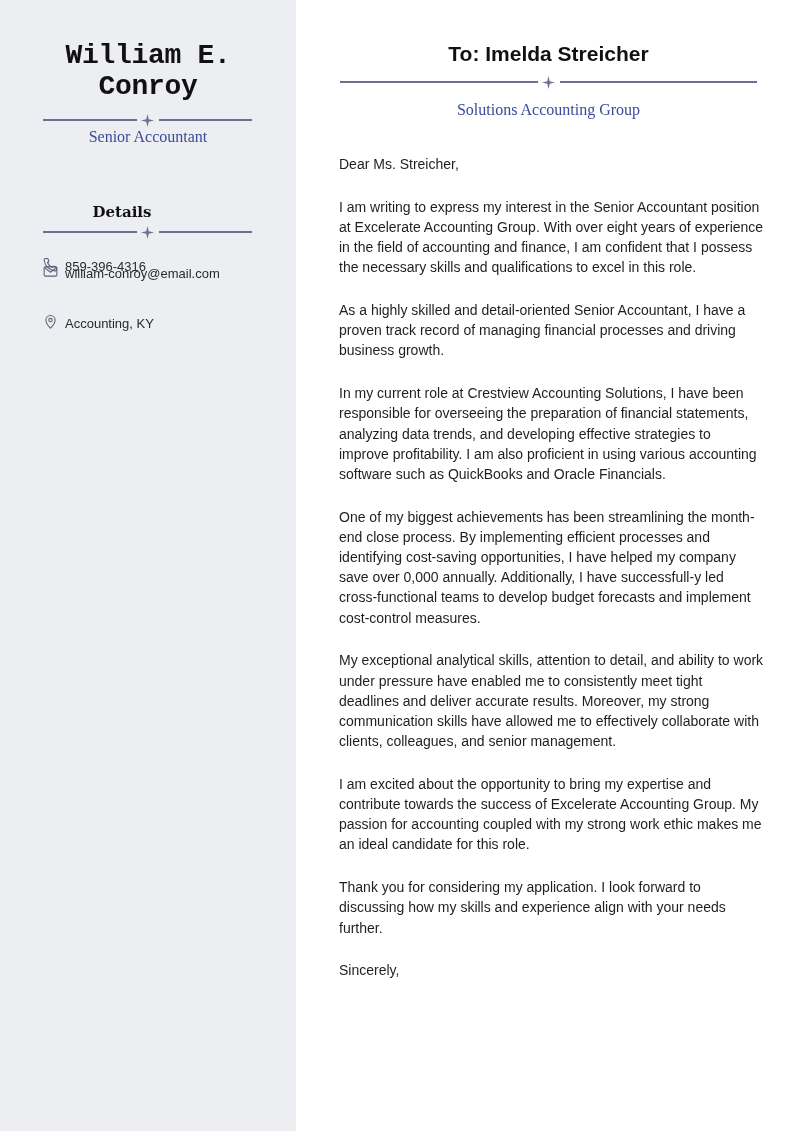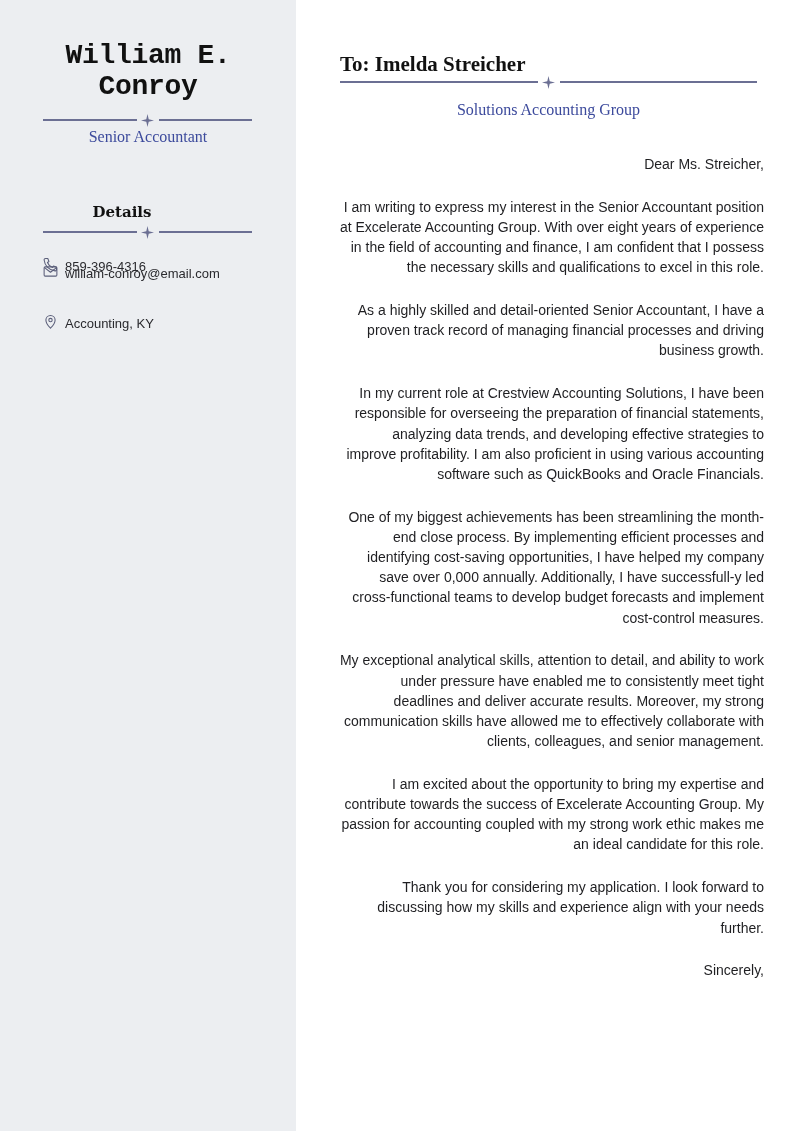--- a/index.html
+++ b/index.html
@@ -32,26 +32,26 @@
       position: absolute; left: 0; top: 203px; width: 244px; text-align: center;
       font-family: "DejaVu Serif", serif; font-weight: bold; font-size: 15px; color: #111;
     }
     .contact {
       position: absolute; left: 42px; display: flex; align-items: center; gap: 6px;
       font-size: 13px; color: #2a2a2e;
     }
     .contact svg { width: 17px; height: 17px; }
 
     .main-title {
-      position: absolute; left: 340px; top: 42px; width: 417px; text-align: left;
-      font-family: Liberation Serif, serif; font-weight: bold; font-size: 21px; color: #111; margin-top: 10px;
+      position: absolute; left: 340px; top: 42px; width: 417px; text-align: center;
+      font-family: Liberation Sans, sans-serif; font-weight: bold; font-size: 21px; color: #111;
     }
     .letter {
       position: absolute; left: 339px; top: 154px; width: 425px;
-      font-size: 14px; line-height: 20.2px; color: #1f1f22; text-align: right;
+      font-size: 14px; line-height: 20.2px; color: #1f1f22;
     }
     .letter p { margin-bottom: 22.5px; }
   </style>
 </head>
 <body>
 
 <div class="sidebar">
   <div class="name">
     <div>William E.</div>
     <div>Conroy</div>

